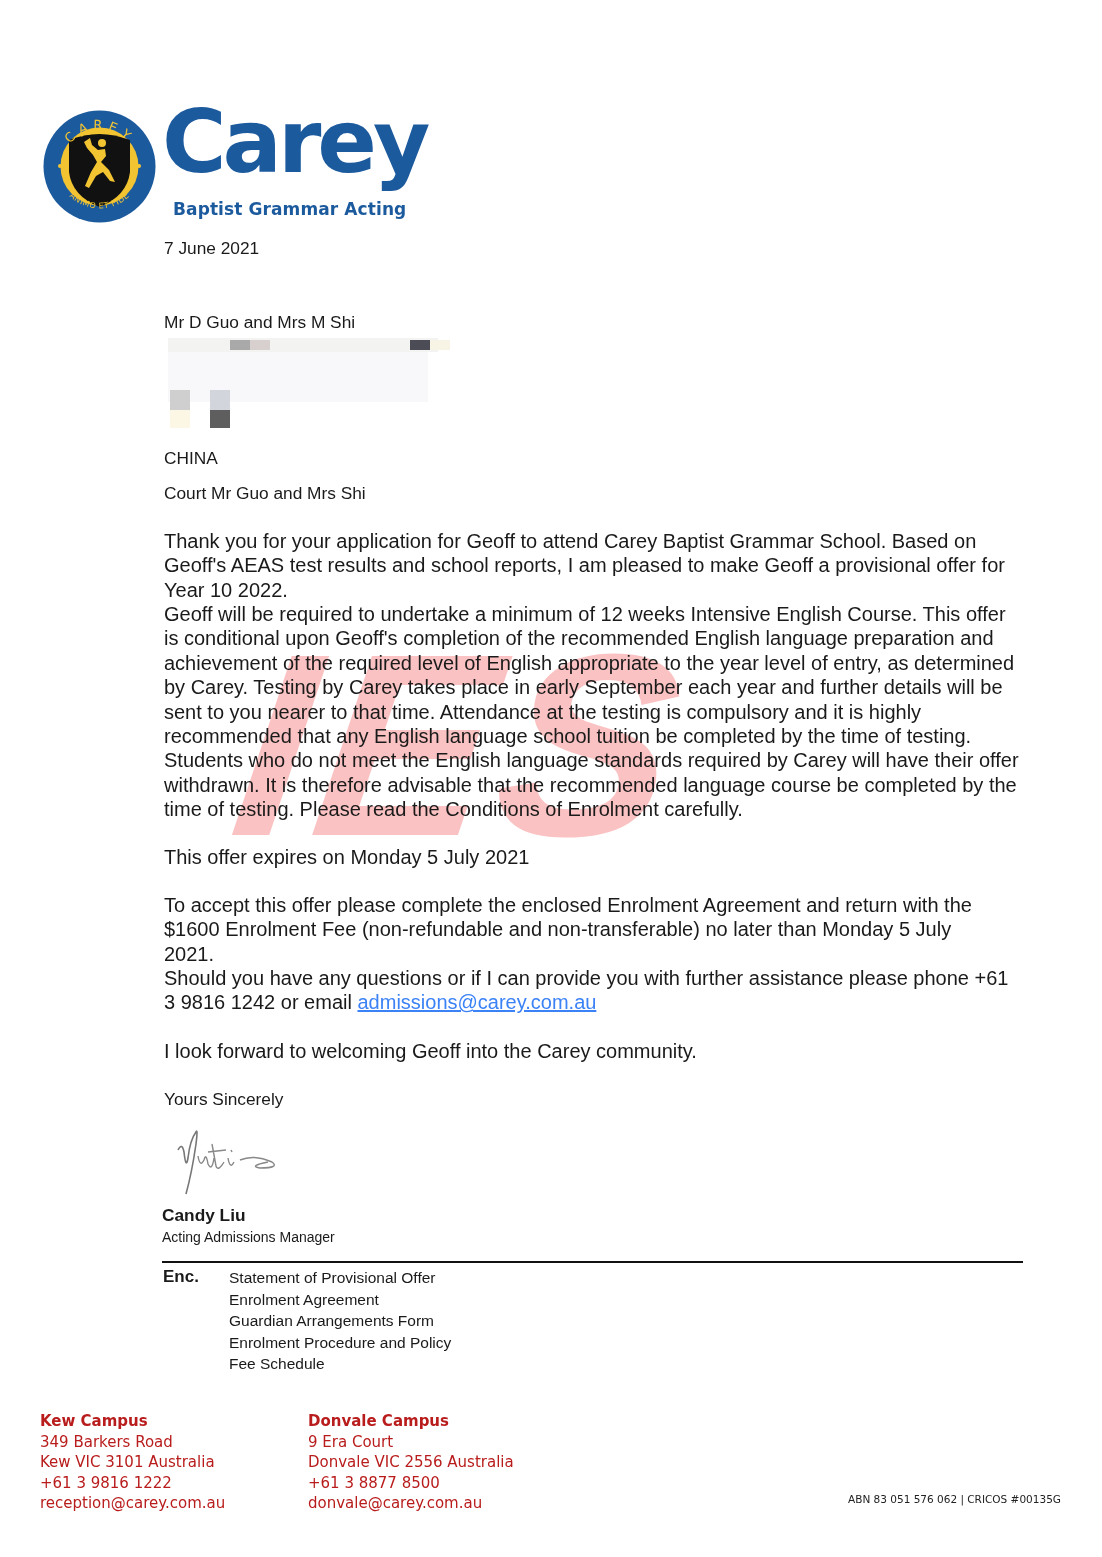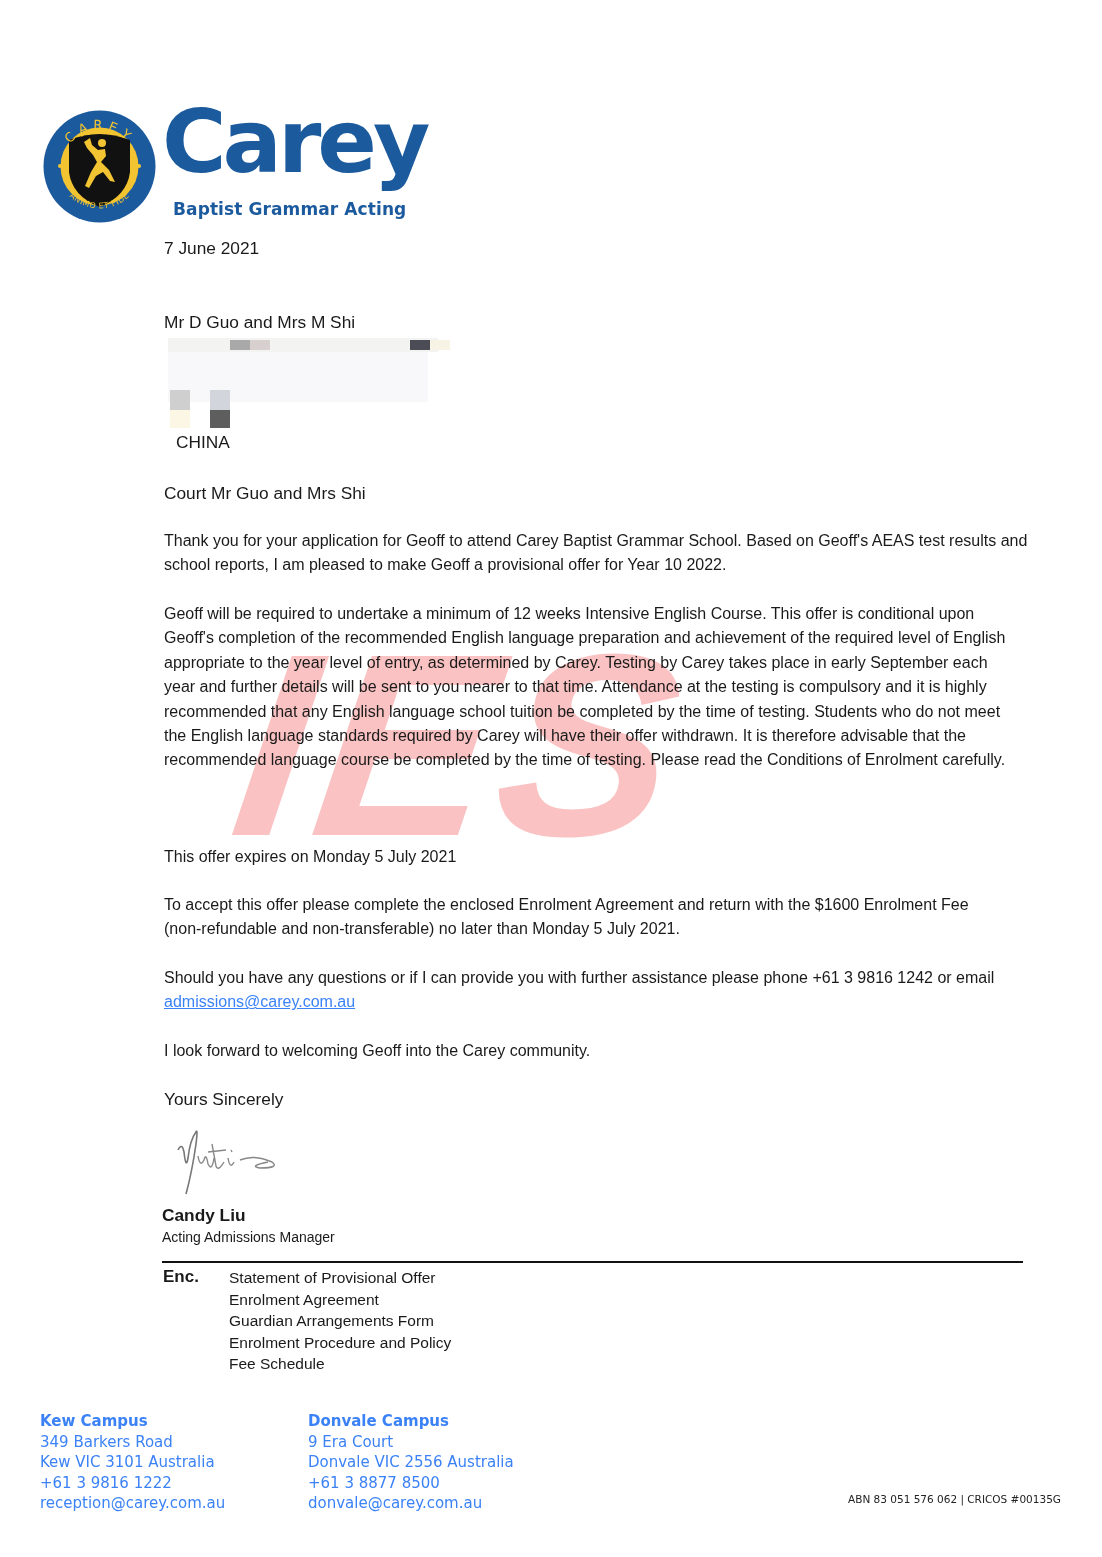--- a/index.html
+++ b/index.html
@@ -10,27 +10,27 @@
     .page { position: absolute; inset: 0; }
 
     
     .crest { position: absolute; left: 43px; top: 110px; width: 113px; height: 113px; }
     .wordmark { position: absolute; left: 162px; top: 98px; color: #1c5a9e;
       font-family: "DejaVu Sans", sans-serif; font-weight: bold; font-size: 88px; letter-spacing: -4px; line-height: 1; }
     .wordmark-sub { position: absolute; left: 173px; top: 199px; color: #1c5a9e;
       font-family: "DejaVu Sans", sans-serif; font-size: 17px; font-weight: 600; letter-spacing: 0.1px; }
 
     .txt { position: absolute; left: 164px; font-size: 17.3px; line-height: 24.4px; }
-    .para { position: absolute; left: 164px; width: 870px; font-size: 16px; line-height: 24.4px; }
+    .para { position: absolute; left: 164px; width: 870px; font-size: 20px; line-height: 24.4px; }
 
     .date { top: 236px; }
     .addressee { top: 310px; }
     .redacted { position: absolute; left: 148px; top: 336px; width: 310px; height: 96px; }
     .redacted .blk { position: absolute; }
-    .country { top: 430px; margin-left: 12px; }
+    .country { top: 446px; }
     .salutation { top: 481px; }
     .p1 { top: 529px; }
     .p2 { top: 602px; }
     .p3 { top: 845px; }
     .p4 { top: 893px; }
     .p5 { top: 966px; }
     .p6 { top: 1039px; }
     .closing { top: 1087px; }
 
     a.email { color: #3b82f6; text-decoration: underline; }
@@ -38,21 +38,21 @@
     .signature { position: absolute; left: 168px; top: 1122px; width: 140px; height: 80px; }
     .signer-name { position: absolute; left: 162px; top: 1205px; font-size: 17.3px; font-weight: bold; }
     .signer-title { position: absolute; left: 162px; top: 1229px; font-size: 14px; }
 
     .rule { position: absolute; left: 162px; top: 1261px; width: 861px; height: 2px; background: #111; }
 
     .enc-label { position: absolute; left: 163px; top: 1267px; font-size: 17px; font-weight: bold; }
     .enc-list { position: absolute; left: 229px; top: 1267px; list-style: none; margin: 0; padding: 0; }
     .enc-list li { font-size: 15.5px; line-height: 21.5px; }
 
-    .campus { position: absolute; top: 1411px; font-family: "DejaVu Sans", sans-serif; font-size: 15px; line-height: 20.5px; color: #3b82f6; }
+    .campus { position: absolute; top: 1411px; font-family: "DejaVu Sans", sans-serif; font-size: 15px; line-height: 20.5px; color: #b91c1c; }
     .campus .name { font-weight: bold; }
     .campus-kew { left: 40px; }
     .campus-donvale { left: 308px; }
     .abn { position: absolute; left: 848px; top: 1493px; font-family: "DejaVu Sans", sans-serif; font-size: 10.5px; color: #222; }
 
     
     .watermark { position: absolute; left: 240px; top: 640px; width: 600px; height: 290px; pointer-events: none; }
     .wm-main { position: absolute; left: 0; top: 0; font-family: "Liberation Sans", sans-serif; font-weight: bold; font-style: italic;
       font-size: 260px; line-height: 210px; letter-spacing: 8px; color: rgba(240, 70, 70, 0.33); transform: skewX(-8deg); }
     .wm-sub { position: absolute; left: 28px; top: 212px; font-family: "Liberation Sans", sans-serif; font-style: italic;

